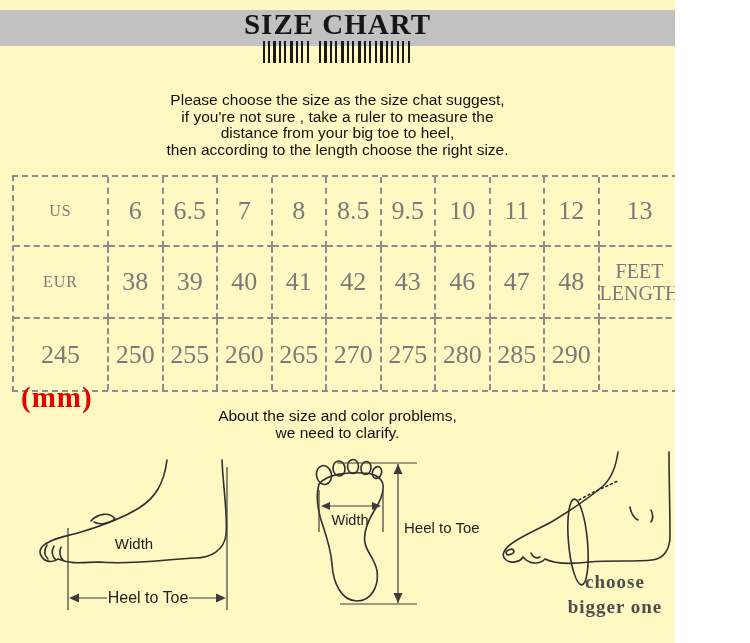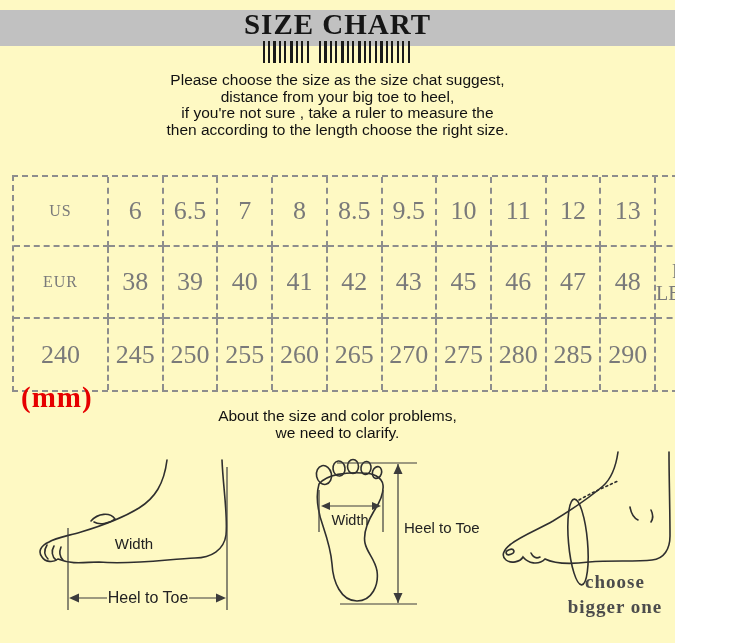--- a/index.html
+++ b/index.html
@@ -9,21 +9,21 @@
     font-family:"Liberation Sans", sans-serif; overflow:hidden;
   }
   .gray-band { position:absolute; top:10px; left:0; width:100%; height:36px; background:#c1c1c1; }
   .title-block { position:absolute; top:8px; left:0; width:100%; text-align:center; }
   .title {
     font-family:"Liberation Serif", serif; font-weight:700; font-size:29px;
     line-height:32px; letter-spacing:1px; color:#161616;
   }
   .barcode { display:block; margin:1px auto 0 auto; }
   .intro {
-    position:absolute; top:72px; left:0; width:100%; text-align:center;
+    position:absolute; top:92px; left:0; width:100%; text-align:center;
     font-size:15.5px; line-height:16.5px; color:#121212;
   }
   .size-table {
     position:absolute; left:12px; top:175px; width:726px;
     display:grid; grid-template-columns:95px repeat(11, 1fr);
     grid-template-rows:70px 72px 71px;
     border:2px dashed #8d8d8d;
     font-family:"Liberation Serif", serif; color:#7a7a7a;
   }
   .cell {
@@ -90,22 +90,22 @@
           <rect x="128" y="0" width="2" height="22"></rect>
         <rect x="134" y="0" width="2" height="22"></rect>
           <rect x="139" y="0" width="2" height="22"></rect>
         <rect x="145" y="0" width="2" height="22"></rect>
       </g>
     </svg>
   </div>
 
   <div class="intro">
     <div>Please choose the size as the size chat suggest,</div>
+    <div>if you're not sure , take a ruler to measure the</div>
     <div>distance from your big toe to heel,</div>
-    <div>if you're not sure , take a ruler to measure the</div>
     <div>then according to the length choose the right size.</div>
   </div>
 
   <div class="size-table">
       <div class="cell label-cell">US</div>
       <div class="cell value-cell">6</div>
       <div class="cell value-cell">6.5</div>
       <div class="cell value-cell">7</div>
       <div class="cell value-cell">8</div>
       <div class="cell value-cell">8.5</div>
@@ -115,21 +115,20 @@
       <div class="cell value-cell">12</div>
       <div class="cell value-cell">13</div>
       <div class="cell value-cell">14</div>
       <div class="cell label-cell">EUR</div>
       <div class="cell value-cell">38</div>
       <div class="cell value-cell">39</div>
       <div class="cell value-cell">40</div>
       <div class="cell value-cell">41</div>
       <div class="cell value-cell">42</div>
       <div class="cell value-cell">43</div>
-      <div class="cell value-cell">45</div>
       <div class="cell value-cell">46</div>
       <div class="cell value-cell">47</div>
       <div class="cell value-cell">48</div>
       <div class="cell label-cell feet-label">
         <div>FEET</div>
         <div>LENGTH</div>
       </div>
       <div class="cell value-cell">240</div>
       <div class="cell value-cell">245</div>
       <div class="cell value-cell">250</div>

